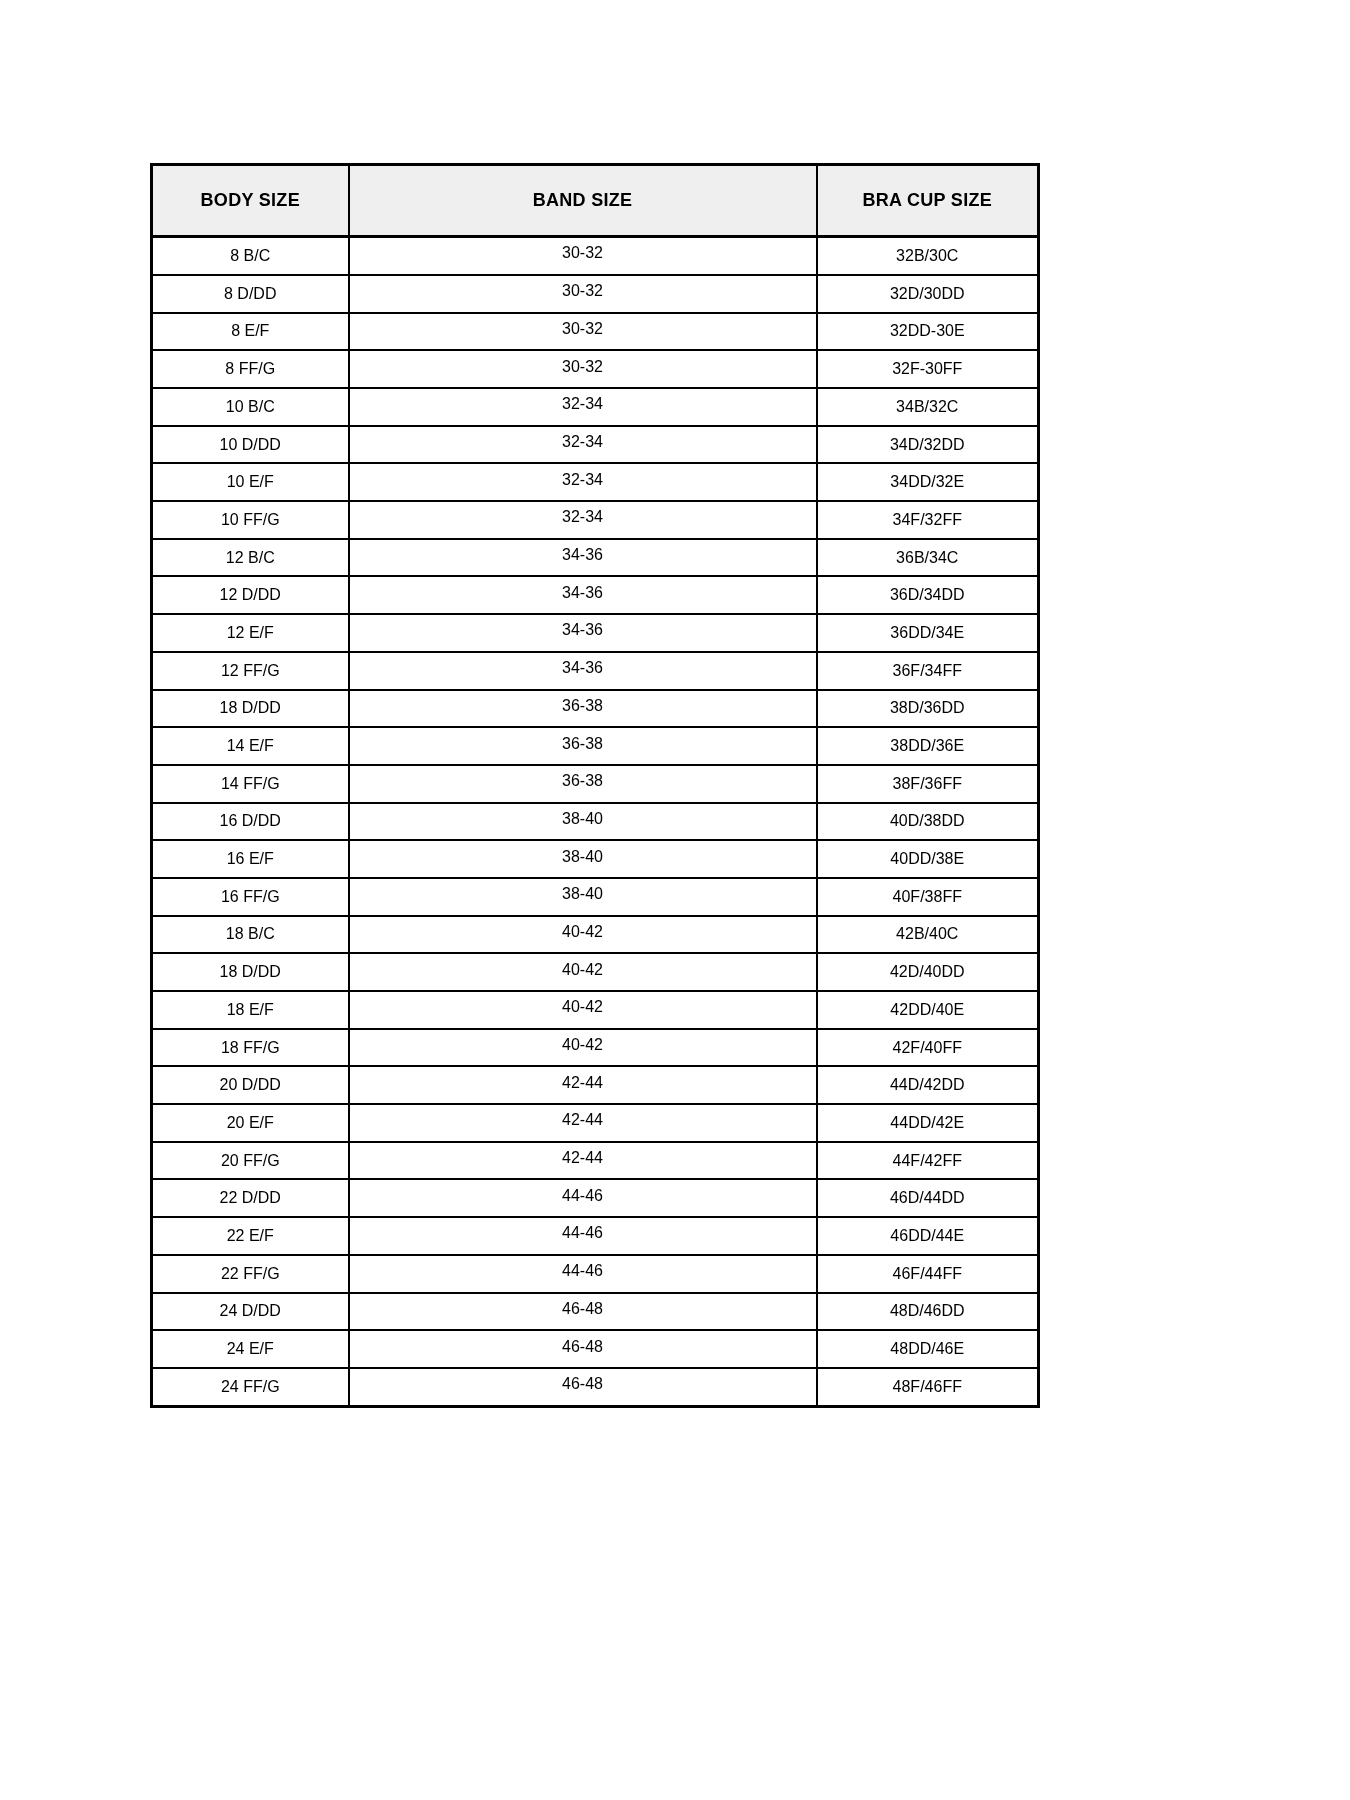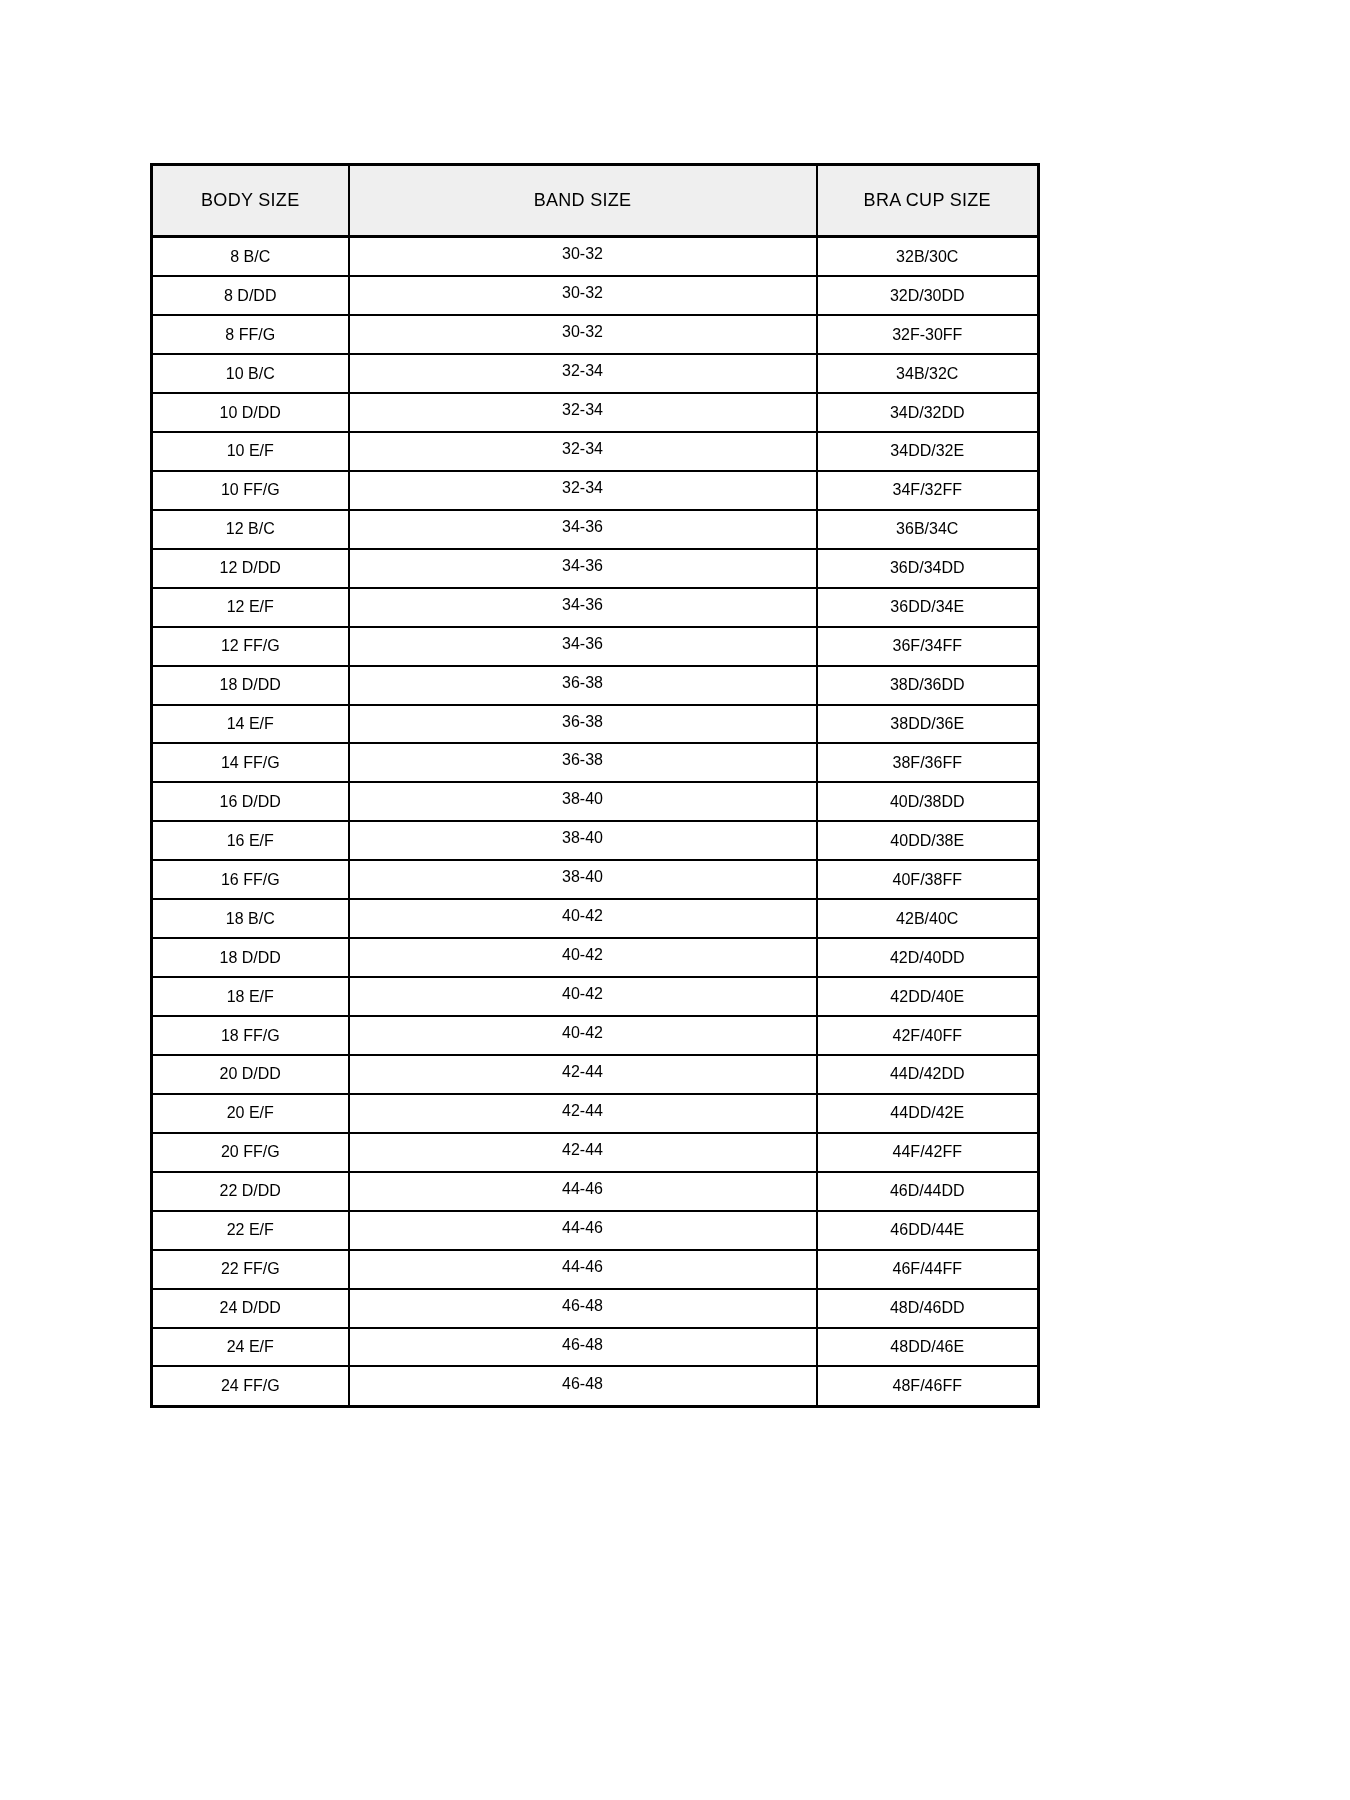--- a/index.html
+++ b/index.html
@@ -37,21 +37,21 @@
     text-align: center;
     vertical-align: middle;
     padding: 0;
     overflow: hidden;
     white-space: nowrap;
   }
   thead th {
     background: var(--header-bg, #efefef);
     height: 72px;
     font-size: 18px;
-    font-weight: normal;
+    font-weight: bold;
     letter-spacing: 0.3px;
     border-bottom: 3px solid var(--border-color, #000000);
   }
   tbody td {
     font-size: 16px;
     font-weight: normal;
   }
   
   td.col-band { padding-bottom: 5px; text-align: center; }
 </style>
@@ -77,20 +77,25 @@
           <td class="col-body">8 B/C</td>
           <td class="col-band">30-32</td>
           <td class="col-cup">32B/30C</td>
         </tr>
         <tr>
           <td class="col-body">8 D/DD</td>
           <td class="col-band">30-32</td>
           <td class="col-cup">32D/30DD</td>
         </tr>
         <tr>
+          <td class="col-body">8 E/F</td>
+          <td class="col-band">30-32</td>
+          <td class="col-cup">32DD-30E</td>
+        </tr>
+        <tr>
           <td class="col-body">8 FF/G</td>
           <td class="col-band">30-32</td>
           <td class="col-cup">32F-30FF</td>
         </tr>
         <tr>
           <td class="col-body">10 B/C</td>
           <td class="col-band">32-34</td>
           <td class="col-cup">34B/32C</td>
         </tr>
         <tr>

